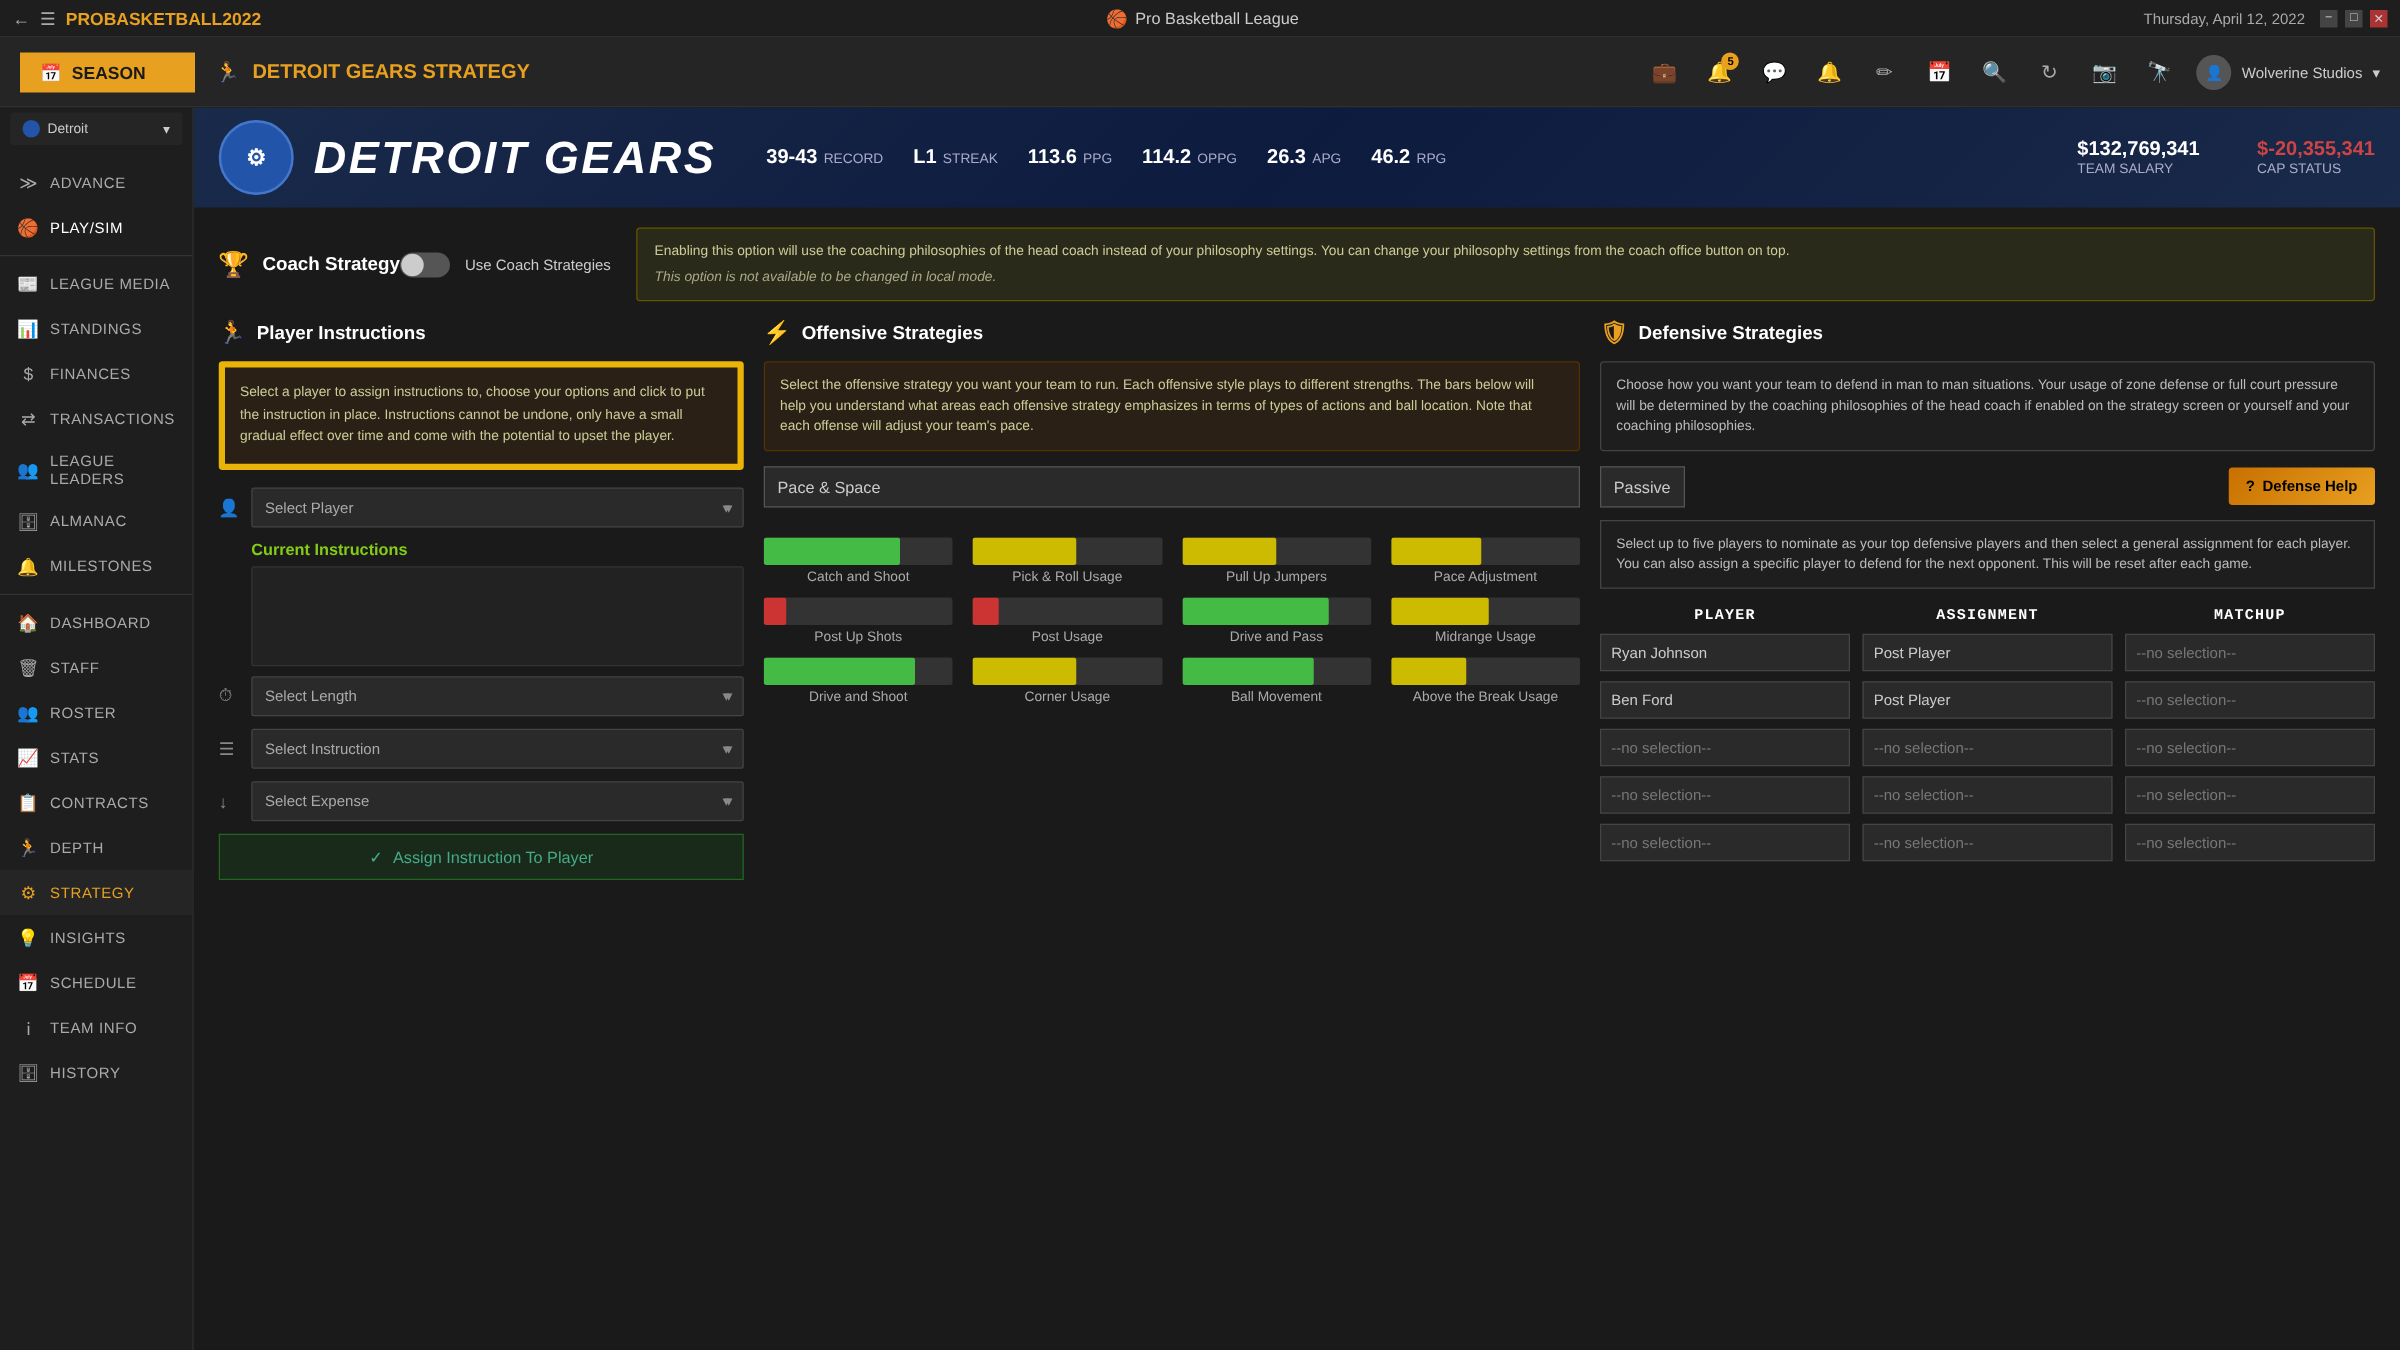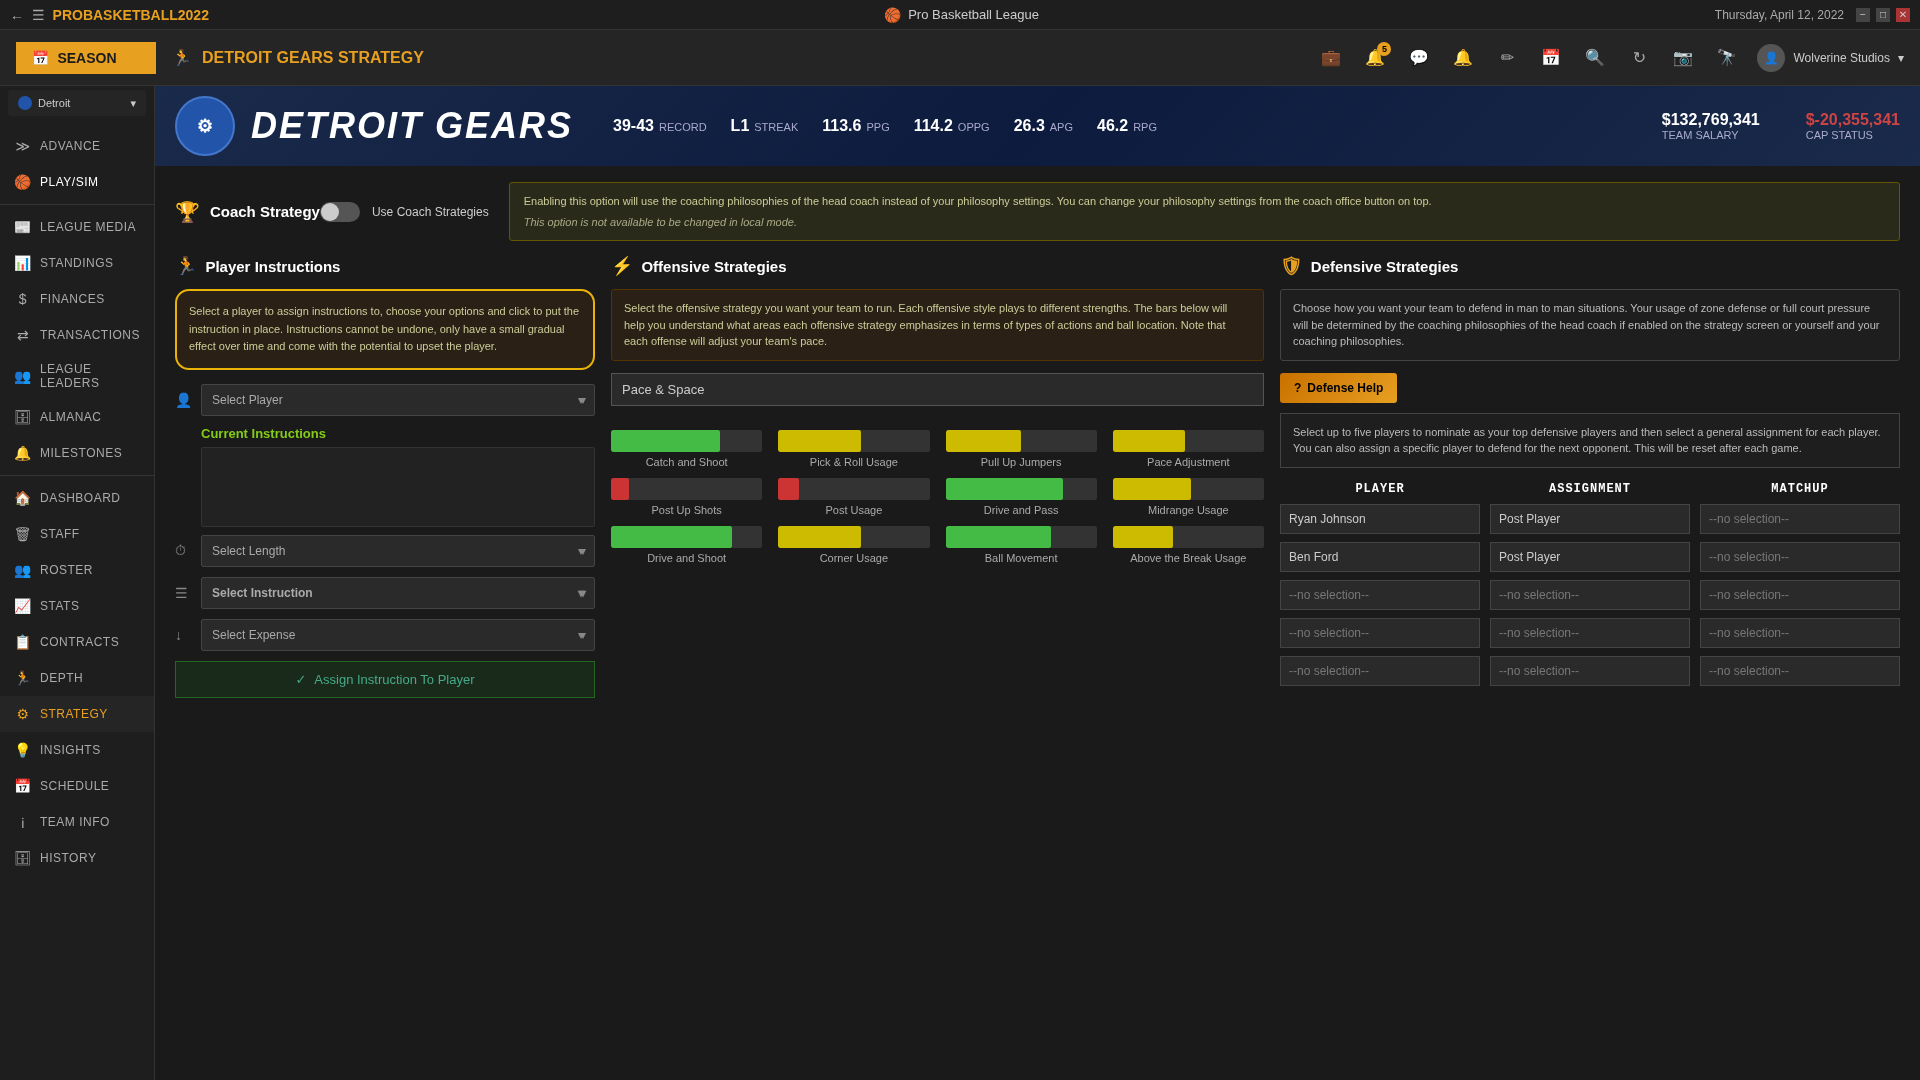--- a/index.html
+++ b/index.html
@@ -68,21 +68,21 @@
     .coach-info-italic { font-style: italic; color: #aa8; margin-top: 4px; }
 
     
     .three-columns { display: grid; grid-template-columns: 420px 1fr 620px; gap: 16px; }
 
     
     .col-header { display: flex; align-items: center; gap: 8px; font-size: 15px; font-weight: bold; color: #fff; margin-bottom: 12px; }
     .col-header-icon { font-size: 18px; color: #e8a020; }
 
     
-    .info-box { background: #2a2015; border: 2px solid #eab308; padding: 12px; border-radius: 14px; font-size: 11px; color: #cc9; line-height: 1.6; margin-bottom: 14px; }
+    .info-box { background: #2a2015; border: 5px solid #eab308; padding: 12px; border-radius: 3px; font-size: 11px; color: #cc9; line-height: 1.6; margin-bottom: 14px; }
 
     
     .dropdown-row { display: flex; align-items: center; gap: 8px; margin-bottom: 10px; }
     .dropdown-icon { color: #888; font-size: 14px; width: 18px; }
     .dropdown-select { flex: 1; background: #2a2a2a; border: 1px solid #444; color: #aaa; padding: 8px 10px; font-size: 12px; cursor: pointer; appearance: none; position: relative; display: flex; align-items: center; justify-content: space-between; border-radius: 2px; }
     .dropdown-select::after { content: '▾'; position: absolute; right: 10px; color: #888; }
 
     
     .current-instructions-label { font-size: 13px; color: #84cc16; margin: 10px 0 6px 26px; font-weight: 600; }
 
@@ -356,21 +356,21 @@
           <div style="height:80px;margin-left:26px;margin-bottom:8px;border:1px solid #333;background:#222;border-radius:2px;"></div>
           <div class="dropdown-row">
             <span class="dropdown-icon">⏱</span>
             <div class="dropdown-select" style="position:relative;padding-right:28px;">
               <span>Select Length</span>
               <span style="position:absolute;right:8px;top:50%;transform:translateY(-50%);color:#888;">▾</span>
             </div>
           </div>
           <div class="dropdown-row">
             <span class="dropdown-icon">☰</span>
-            <div class="dropdown-select" style="position:relative;padding-right:28px;font-weight:bold;">
+            <div class="dropdown-select" style="position:relative;padding-right:28px;">
               <span>Select Instruction</span>
               <span style="position:absolute;right:8px;top:50%;transform:translateY(-50%);color:#888;">▾</span>
             </div>
           </div>
           <div class="dropdown-row">
             <span class="dropdown-icon">↓</span>
             <div class="dropdown-select" style="position:relative;padding-right:28px;">
               <span>Select Expense</span>
               <span style="position:absolute;right:8px;top:50%;transform:translateY(-50%);color:#888;">▾</span>
             </div>
@@ -472,20 +472,25 @@
 
         <div>
           <div class="col-header">
             <span class="col-header-icon">🛡</span>
             <span>Defensive Strategies</span>
           </div>
           <div class="defense-info-box">
             <span>Choose how you want your team to defend in man to man situations. Your usage of zone defense or full court pressure will be determined by the coaching philosophies of the head coach if enabled on the strategy screen or yourself and your coaching philosophies.</span>
           </div>
           <div class="passive-row">
+            <div style="position:relative;flex:1;">
+              <select class="passive-select">
+                <option>Passive</option>
+              </select>
+            </div>
             <button class="defense-help-btn">
               <span>?</span>
               <span>Defense Help</span>
             </button>
           </div>
           <div class="defense-assign-info">
             <span>Select up to five players to nominate as your top defensive players and then select a general assignment for each player. You can also assign a specific player to defend for the next opponent. This will be reset after each game.</span>
           </div>
           <div class="defense-table-header">
             <div class="def-col-header">PLAYER</div>

